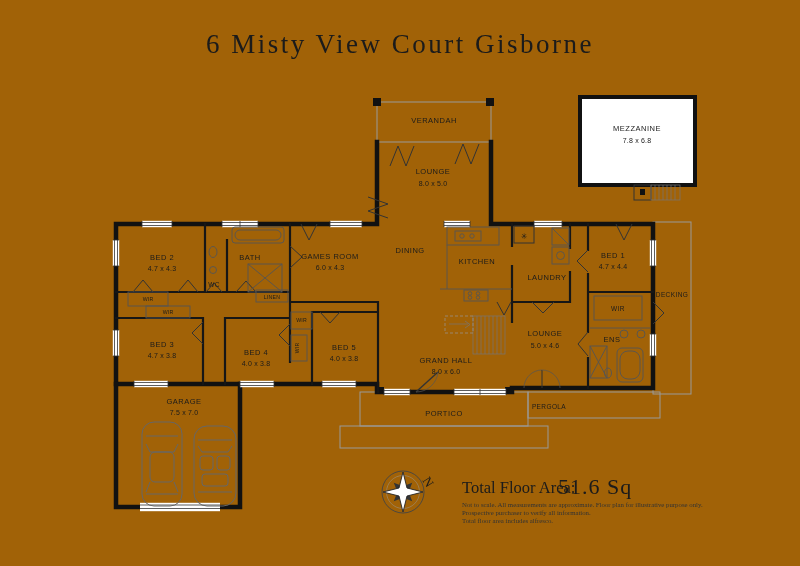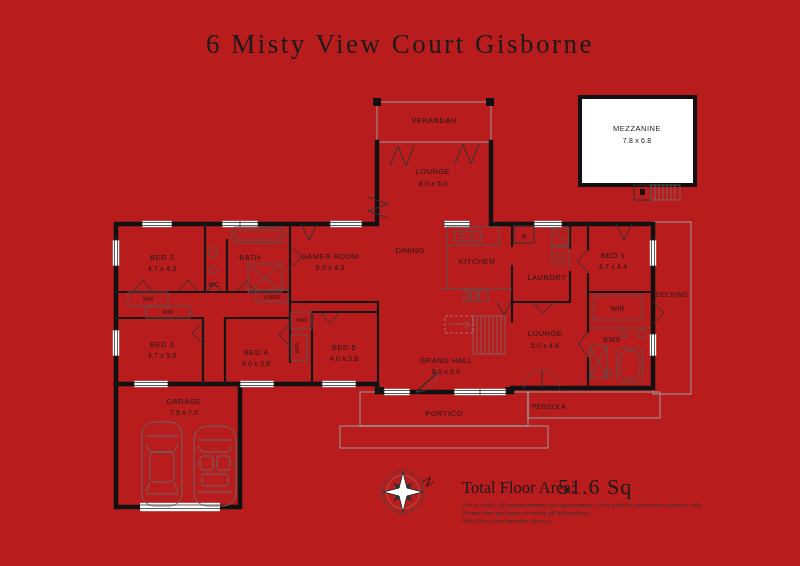--- a/index.html
+++ b/index.html
@@ -1,16 +1,16 @@
 <!DOCTYPE html>
 <html><head>
 <meta charset="utf-8">
 <style>
   html,body{margin:0;padding:0;background:#ffffff;}
-  #canvas{width:800px;height:566px;position:relative;background:#b91c1c;overflow:hidden;text-align:center;}
+  #canvas{width:800px;height:566px;position:relative;background:#a16207;overflow:hidden;text-align:center;}
   svg{display:block;}
   svg text{font-family:"Liberation Sans",sans-serif;fill:#1b1b1b;}
   .title{font-family:"Liberation Serif",serif;font-size:27px;letter-spacing:2.5px;text-anchor:middle;}
   .lbl{font-size:7.5px;letter-spacing:.5px;text-anchor:middle;}
   .dim{font-size:7px;letter-spacing:.2px;text-anchor:middle;}
   .sm{font-size:5.2px;letter-spacing:.2px;text-anchor:middle;}
   .tiny{font-size:6.5px;letter-spacing:.4px;text-anchor:middle;}
   .mark{font-size:8px;text-anchor:middle;}
   .north{font-family:"Liberation Serif",serif;font-size:13px;text-anchor:middle;}
   .tfa{font-family:"Liberation Serif",serif;font-size:16.5px;}

